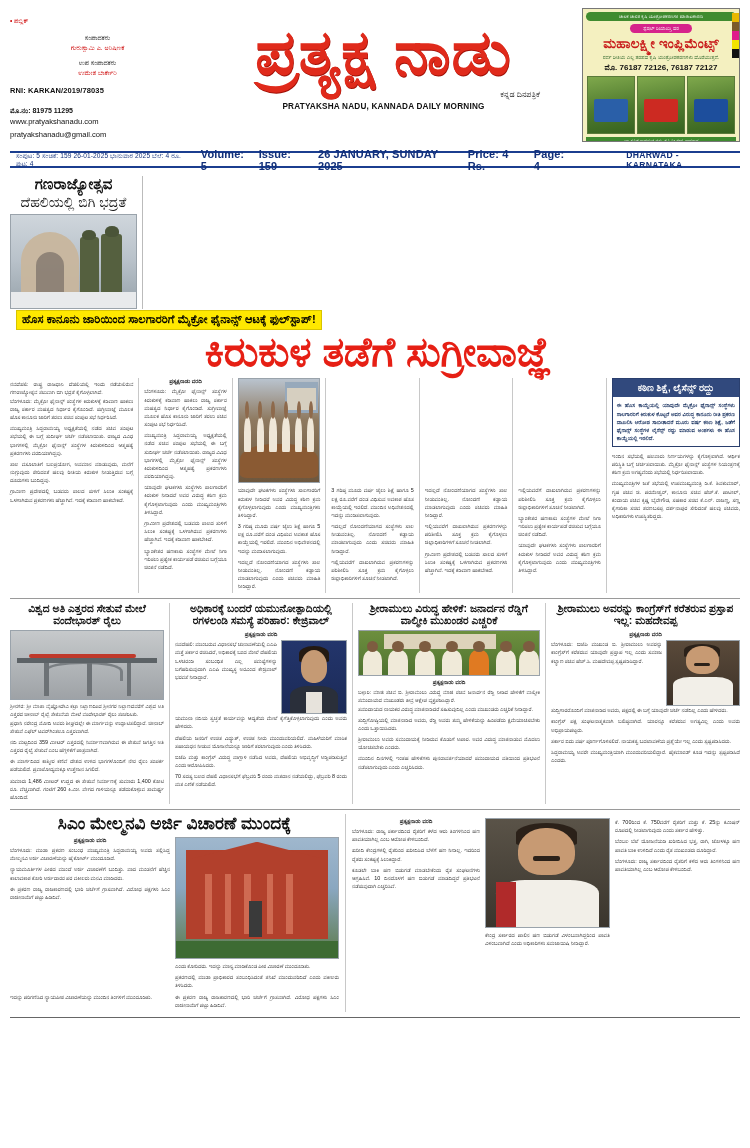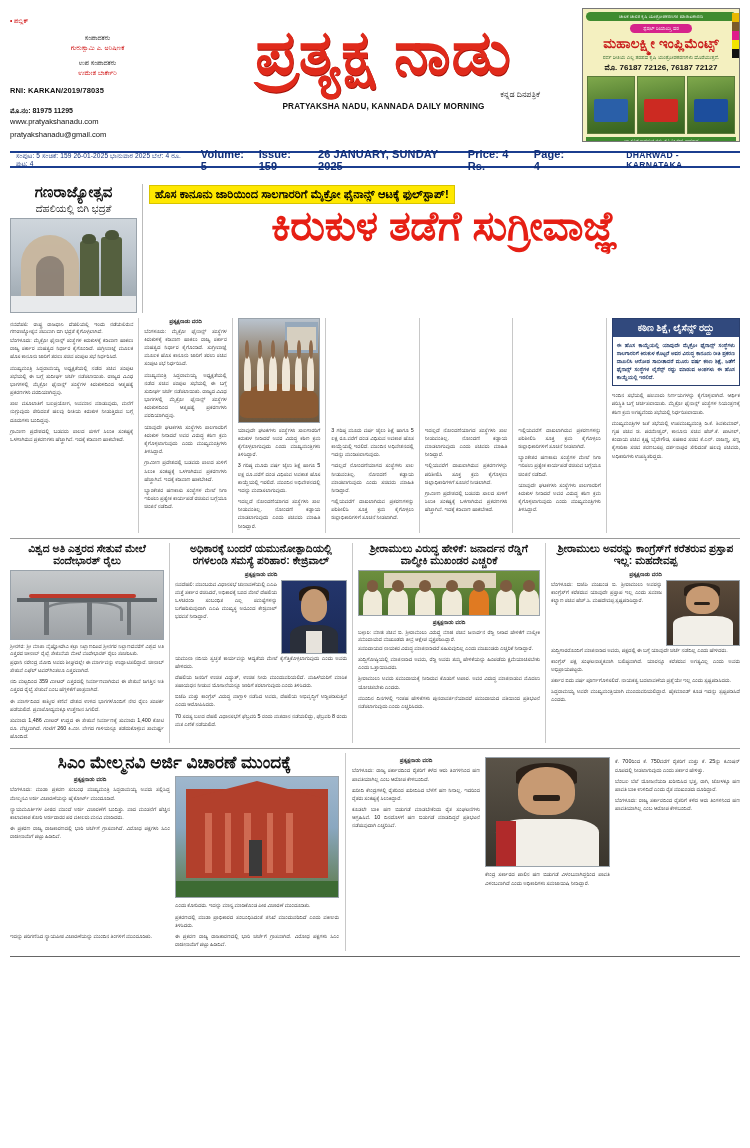--- a/index.html
+++ b/index.html
@@ -56,24 +56,24 @@
     border-top:2px solid #1b3e8f; border-bottom:2px solid #1b3e8f;
     background:#fff; height:17px; display:flex; align-items:center;
     padding:0 6px; margin-top:3px; color:#12307a; gap:7px;
   }
   .db-kn { font-size:6.6px; letter-spacing:.1px; }
   .db-en { font-size:11px; font-weight:bold; letter-spacing:.1px; }
   .db-spacer { flex:1; }
   .db-place { font-size:8.6px; font-weight:bold; letter-spacing:.3px;padding-left:40px; }
 
   
-  .lead { display:flex; margin-top:16px; }
+  .lead { display:flex; margin-top:8px;flex-direction:column; }
   .lead-left { width:133px; padding-right:5px; border-right:1px solid #bbb; }
   .ll-kicker { font-size:15px; font-weight:bold; text-align:center; line-height:1.05; }
-  .ll-sub { font-size:10px; text-align:center; margin-top:3px; line-height:1.1; }
+  .ll-sub { font-size:14px; text-align:center; margin-top:3px; line-height:1.1; }
   .ll-photo { width:100%; height:95px; margin-top:4px; position:relative; overflow:hidden;
               background:linear-gradient(180deg,#cfd6dc 0%,#b9c2ca 48%,#97a2aa 100%); border:1px solid #9aa3ab;}
   .ig-gate { position:absolute; left:8%; top:18%; width:46%; height:72%;
              background:#c9b79e; border-radius:30px 30px 0 0; opacity:.95;}
   .ig-gate:after { content:""; position:absolute; left:26%; top:30%; width:48%; height:70%; background:#8e8174; border-radius:20px 20px 0 0;}
   .sold { position:absolute; background:#55603f; border-radius:3px 3px 0 0;}
   .sold.a { left:55%; top:24%; width:15%; height:70%; }
   .sold.b { left:72%; top:20%; width:17%; height:74%; }
   .sold-h { position:absolute; background:#4a5438; border-radius:50% 50% 40% 40%; }
   .vehicle { position:absolute; left:0; bottom:0; width:100%; height:17%; background:#e8eaec; }

